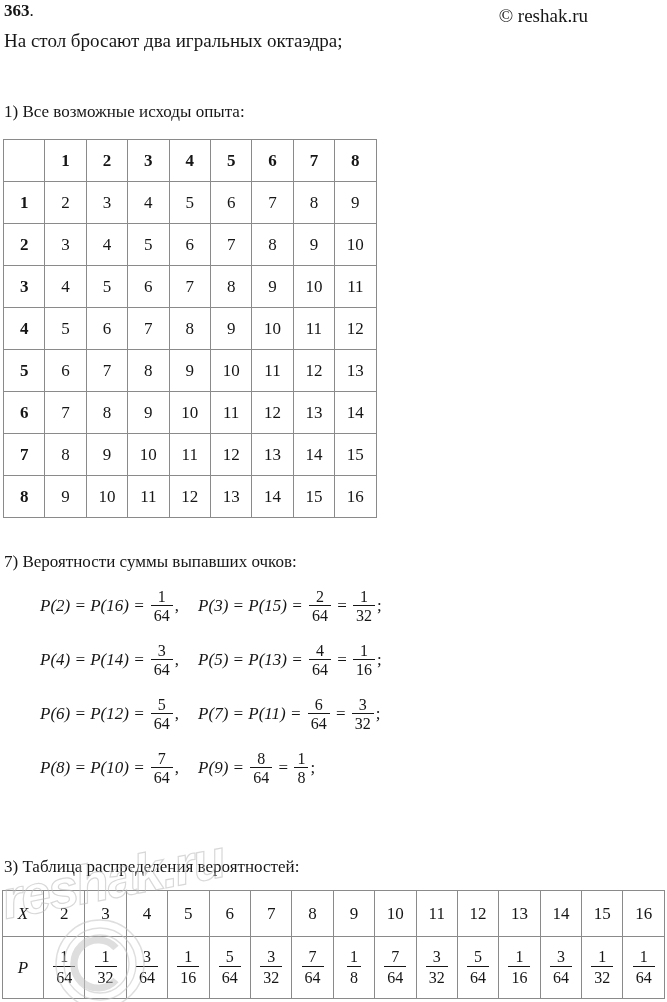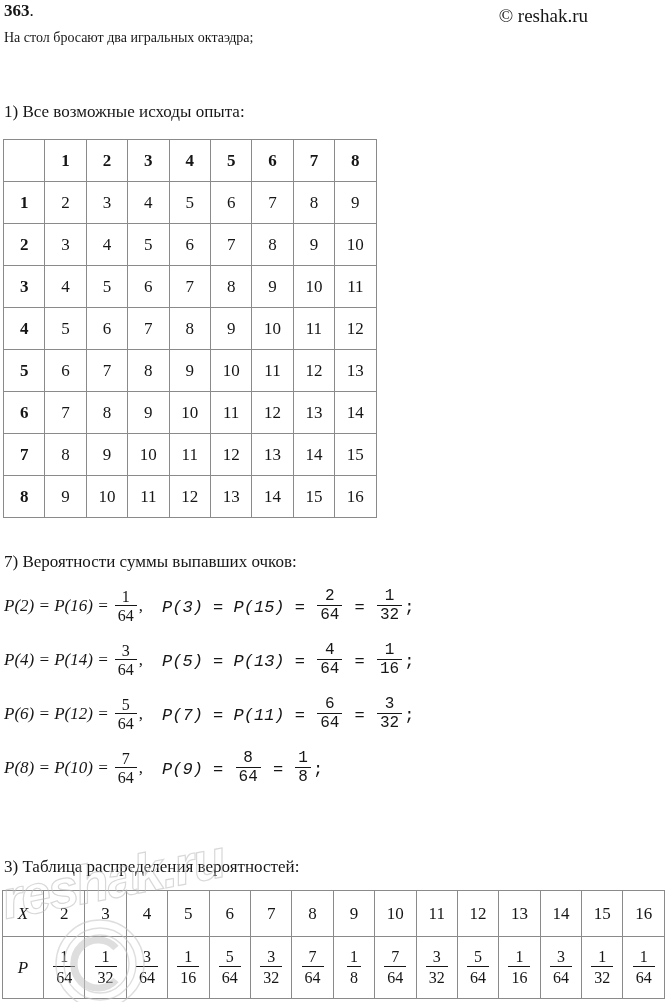--- a/index.html
+++ b/index.html
@@ -33,21 +33,21 @@
     position: absolute;
     right: 6px; top: 5px;
     font-size: 19px;
     white-space: nowrap;
   }
 
   
   .statement {
     position: absolute;
     left: 4px; top: 30px;
-    font-size: 14px;
+    font-size: 19px;
     white-space: nowrap;
   }
 
   
   .sec-heading {
     position: absolute;
     font-size: 17px;
     white-space: nowrap;
     left: 4px;
     text-align: right;
@@ -82,30 +82,31 @@
   
   .formulas {
     position: absolute;
     left: 4px; top: 589px;
     width: 660px;
   }
   .frow {
     position: relative;
     height: 54px;
     white-space: nowrap;
+    margin-left: 36px;
   }
   .fitem {
     display: inline-block;
     white-space: nowrap;
     vertical-align: middle;
     font-size: 17px;
     font-style: italic;
     font-family: "Liberation Serif", "DejaVu Serif", serif;
   }
-  .fitem.second { margin-left: 19px; font-family: Liberation Mono, monospace; }
+  .fitem.second { margin-left: 19px; }
   .frac {
     display: inline-block;
     vertical-align: middle;
     text-align: center;
     font-style: normal;
     margin: 0 2px;
     position: relative;
     top: -1px;
   }
   .frac .num {

